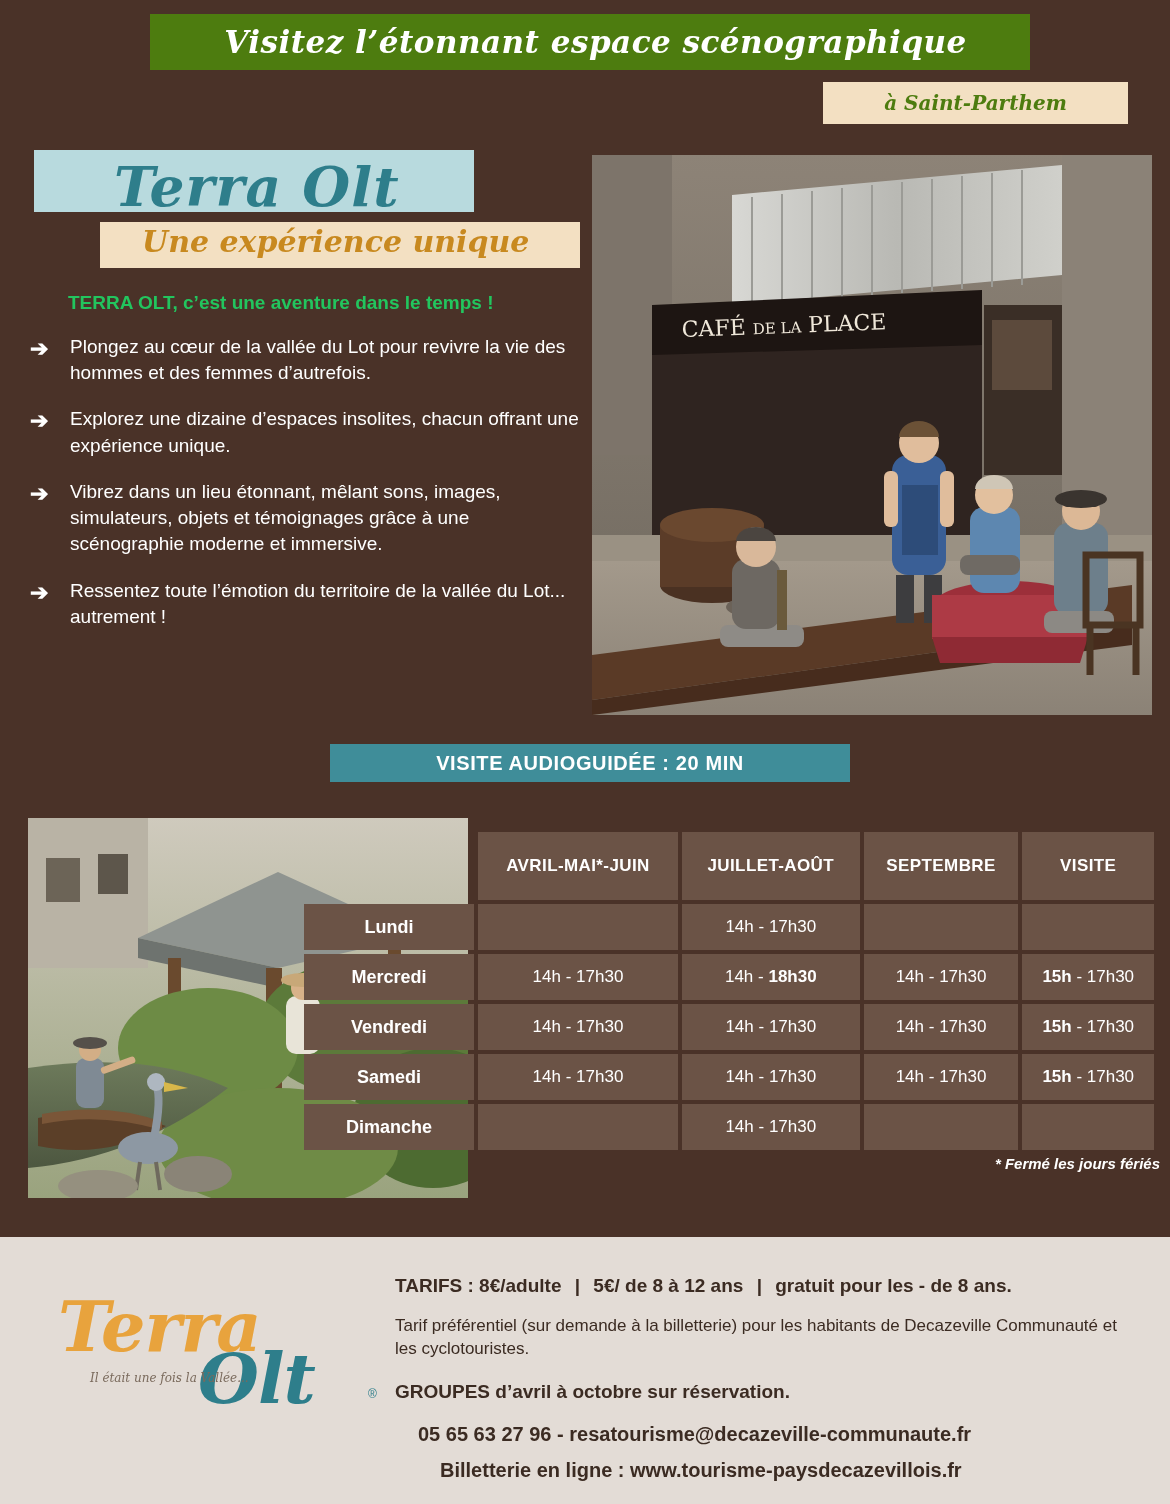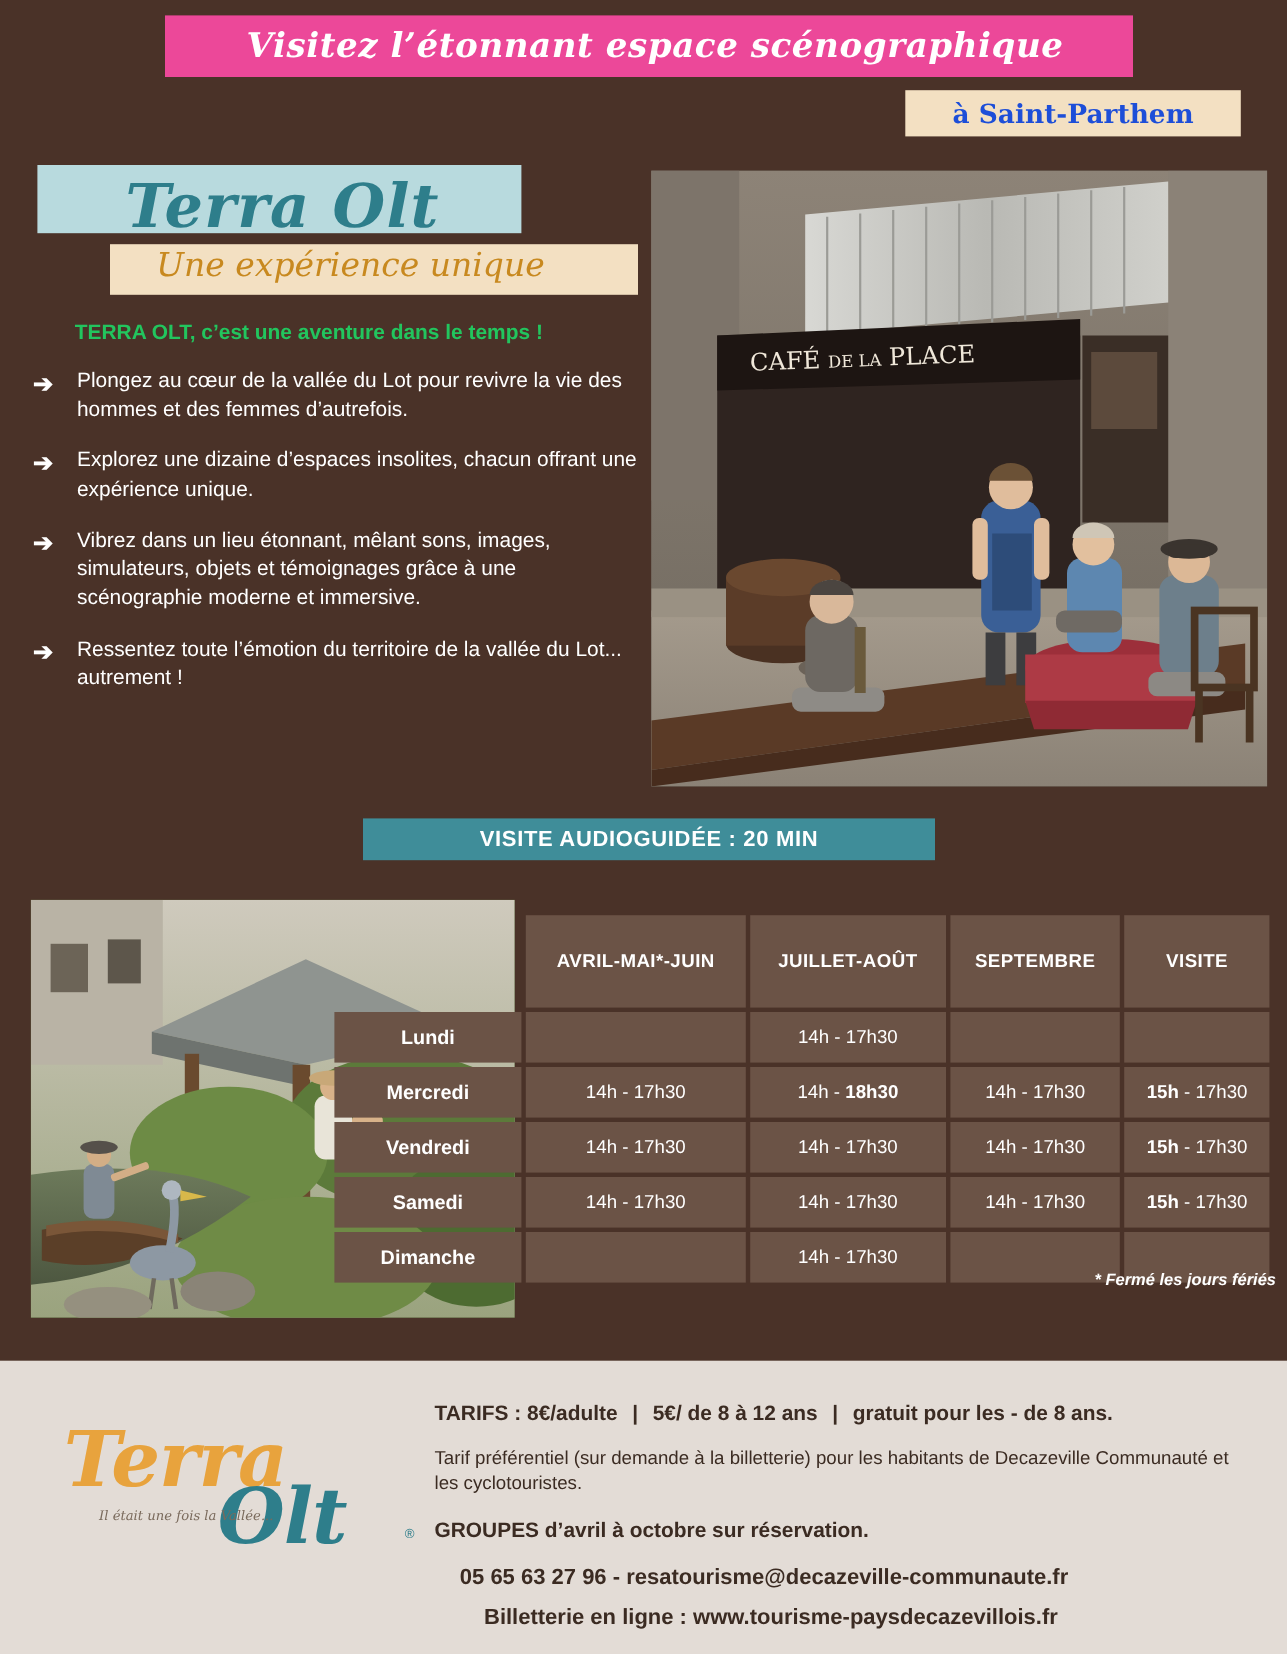--- a/index.html
+++ b/index.html
@@ -9,58 +9,58 @@
     background:#4a3228;
     font-family:"Liberation Sans", sans-serif;
     color:#ffffff;
     position:relative;
     overflow:hidden;
   }
 
   
   .header-band {
     position:absolute; left:150px; top:14px; width:880px; height:56px;
-    background:#ec4899;
+    background:#4d7c0f;
     display:flex; align-items:center; justify-content:center;padding-left:11px;
   }
   .header-band .txt {
     font-family:"DejaVu Serif", serif;
     font-style:italic; font-weight:bold;
     font-size:31px; letter-spacing:0.5px; color:#ffffff;
   }
   .header-sub {
     position:absolute; right:42px; top:82px; width:305px; height:42px;
     background:#f3e0c2;
     display:flex; align-items:center; justify-content:center;
   }
   .header-sub .txt {
     font-family:"DejaVu Serif", serif;
-    font-weight:bold;
-    font-size:24px; color:#1d4ed8;
+    font-style:italic; font-weight:bold;
+    font-size:20px; color:#4d7c0f;
   }
 
   
   .title-band {
     position:absolute; left:34px; top:150px; width:440px; height:62px;
     background:#b8dade;
   }
   .title-band .txt {
     position:absolute; left:80px; top:4px;
     font-family:"DejaVu Serif", serif;
     font-style:italic; font-weight:bold;
     font-size:55px; color:#2e7e8b; letter-spacing:1px;
   }
   .subtitle-band {
     position:absolute; left:100px; top:222px; width:480px; height:46px;
     background:#f3e0c2;
   }
   .subtitle-band .txt {
     position:absolute; left:42px; top:2px;
     font-family:"DejaVu Serif", serif;
-    font-style:italic; font-weight:normal;
+    font-style:italic; font-weight:bold;
     font-size:30px; color:#c8891f;
   }
 
   
   .intro {
     position:absolute; left:28px; top:292px; width:540px;
     font-size:19px; font-weight:bold; color:#22c55e;margin-left:40px;
   }
   .bullets {
     position:absolute; left:30px; top:334px; width:555px;
@@ -107,21 +107,21 @@
     width:100%;
   }
   table.sched th, table.sched td {
     background:#6b5346;
     text-align:center; vertical-align:middle;
     font-size:17px; color:#ffffff;
     height:46px; padding:2px 4px;
   }
   table.sched th.corner { background:transparent; }
   table.sched th.colhead {
-    font-weight:bold; font-size:17px; letter-spacing:0.4px; height:84px;
+    font-weight:bold; font-size:17px; letter-spacing:0.4px; height:68px;
   }
   table.sched td.dayname {
     font-weight:bold; font-size:18px; width:170px;
   }
   .b { font-weight:bold; }
   .note {
     position:absolute; right:10px; top:1155px;
     font-size:15px; font-style:italic; font-weight:bold; color:#ffffff;
     width:100%; text-align:right;
   }

